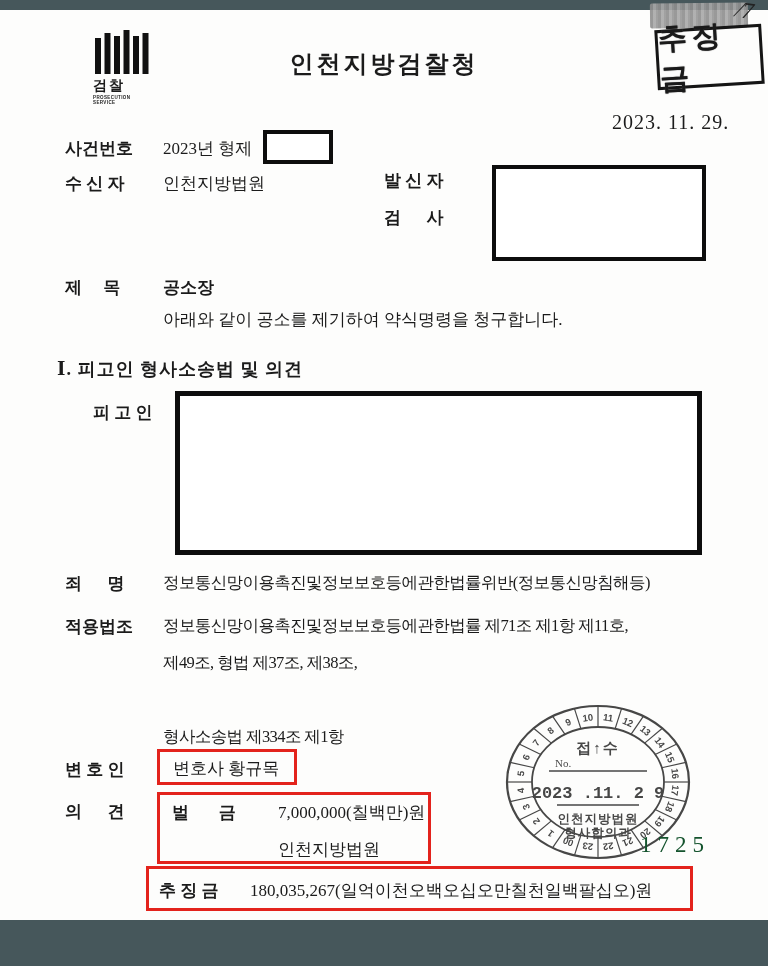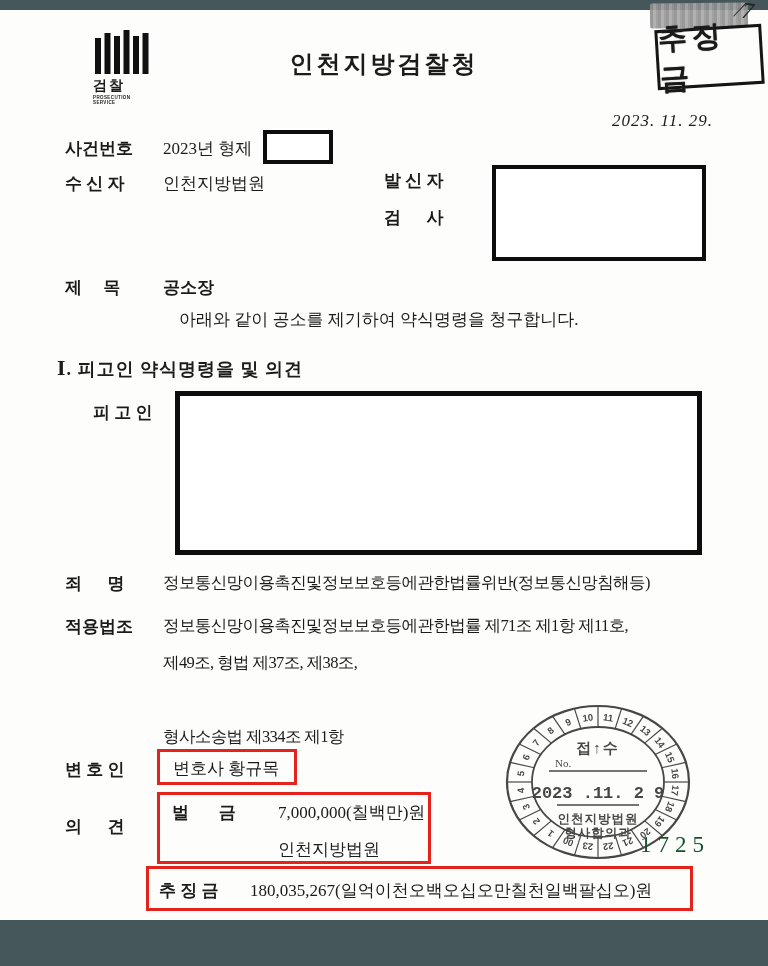--- a/index.html
+++ b/index.html
@@ -25,21 +25,21 @@
             transform:rotate(-.6deg); opacity:.9; border-radius:2px; }
   .handmark { position:absolute; left:738px; top:-2px; font-size:23px; font-style:italic;
               transform:rotate(8deg); color:#222; white-space:pre; }
 
   .stamp-rect { position:absolute; left:656px; top:27px; width:107px; height:60px;
                 border:3px solid #151515; transform:rotate(-3.5deg);
                 display:flex; align-items:center; justify-content:center;
                 font-size:29px; font-weight:bold; letter-spacing:5px; color:#1a1a1a;
                 text-shadow:0 0 1px #444; }
 
-  .date-top { position:absolute; left:612px; top:111px; font-size:17px; letter-spacing:1px;font-style:italic; }
+  .date-top { position:absolute; left:612px; top:111px; font-size:20px; letter-spacing:1px; }
 
   
   .lbl, .val { position:absolute; font-size:17px; white-space:pre; }
   .lbl { font-weight:bold; }
   .b { font-weight:bold; }
   .long { font-size:16.5px; letter-spacing:-0.6px; }
 
   
   .redact { position:absolute; background:#fff; border:4px solid #0d0d0d; }
   .redact.case  { left:263px; top:130px; width:70px;  height:34px; }
@@ -101,40 +101,40 @@
 
   <div class="lbl" style="left:65px; top:172px;">수 신 자</div>
   <div class="val" style="left:163px; top:172px;">인천지방법원</div>
 
   <div class="lbl" style="left:384px; top:169px;">발 신 자</div>
   <div class="lbl" style="left:384px; top:206px;">검      사</div>
   <div class="redact sender"></div>
 
   <div class="lbl" style="left:65px; top:276px;">제     목</div>
   <div class="val b" style="left:163px; top:276px;">공소장</div>
-  <div class="val" style="left:163px; top:308px;margin-left:16px;">아래와 같이 공소를 제기하여 약식명령을 청구합니다.</div>
-
-  <div class="heading">Ⅰ. 피고인 약식명령을 및 의견</div>
+  <div class="val" style="left:163px; top:308px;">아래와 같이 공소를 제기하여 약식명령을 청구합니다.</div>
+
+  <div class="heading">Ⅰ. 피고인 형사소송법 및 의견</div>
 
   <div class="lbl" style="left:72px; top:401px;margin-left:21px;">피 고 인</div>
   <div class="redact defendant"></div>
 
   <div class="lbl" style="left:65px; top:572px;">죄      명</div>
   <div class="val long" style="left:163px; top:572px;">정보통신망이용촉진및정보보호등에관한법률위반(정보통신망침해등)</div>
 
   <div class="lbl" style="left:65px; top:615px;">적용법조</div>
   <div class="val long" style="left:163px; top:615px;">정보통신망이용촉진및정보보호등에관한법률 제71조 제1항 제11호,</div>
   <div class="val long" style="left:163px; top:652px;">제49조, 형법 제37조, 제38조,</div>
   <div class="val long" style="left:163px; top:726px;">형사소송법 제334조 제1항</div>
 
   <div class="lbl" style="left:65px; top:758px;">변 호 인</div>
   <div class="redbox counsel"></div>
   <div class="val" style="left:173px; top:757px;">변호사 황규목</div>
 
-  <div class="lbl" style="left:65px; top:800px;margin-top:15px;">의      견</div>
+  <div class="lbl" style="left:65px; top:800px;">의      견</div>
   <div class="redbox opinion"></div>
   <div class="lbl" style="left:172px; top:801px;">벌       금</div>
   <div class="val" style="left:278px; top:801px;">7,000,000(칠백만)원</div>
   <div class="val" style="left:278px; top:838px;">인천지방법원</div>
 
   <div class="redbox forfeit"></div>
   <div class="lbl" style="left:159px; top:879px;">추 징 금</div>
   <div class="val" style="left:250px; top:879px;">180,035,267(일억이천오백오십오만칠천일백팔십오)원</div>
 
   <div class="receipt">

